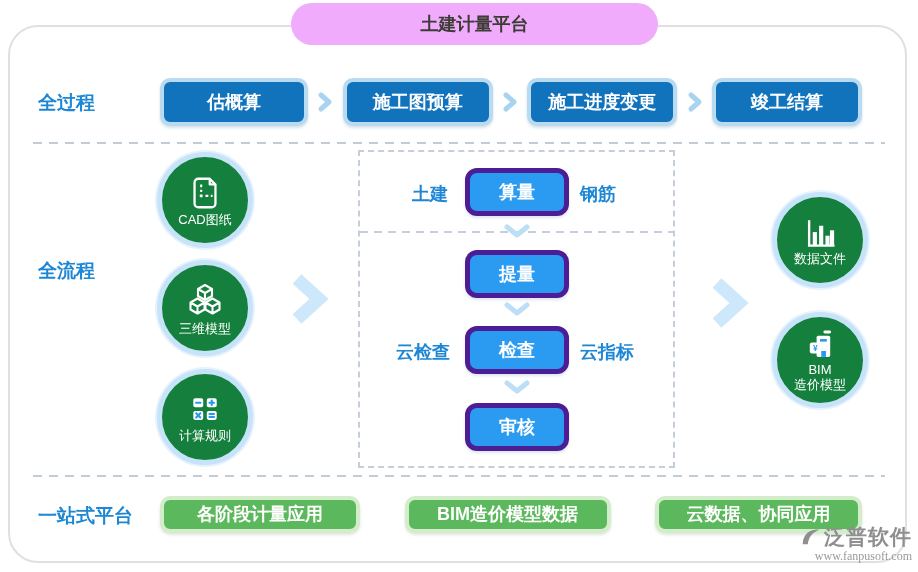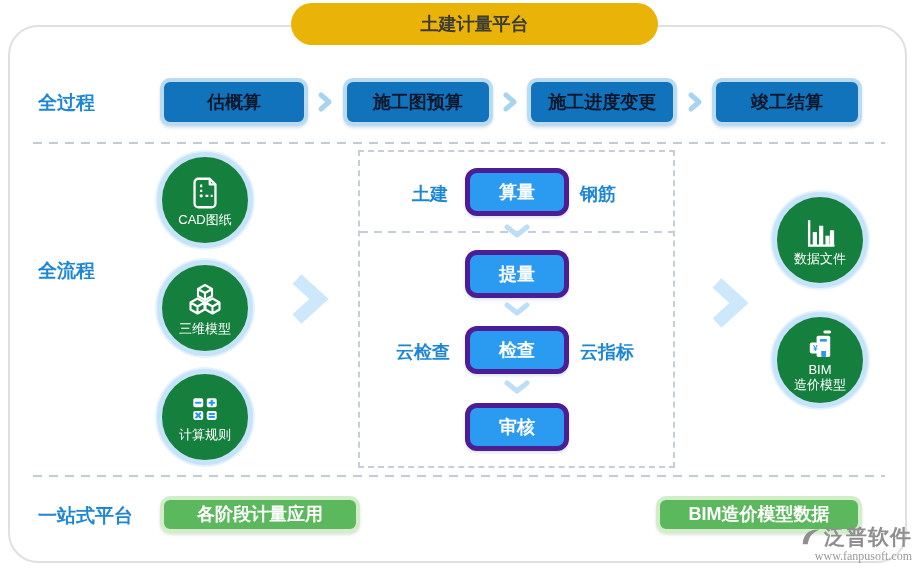--- a/index.html
+++ b/index.html
@@ -3,35 +3,35 @@
 <meta charset="utf-8">
 <style>
   html,body{margin:0;padding:0;background:#fff;}
   body{font-family:"Liberation Sans","DejaVu Sans",sans-serif;}
   .stage{position:relative;width:918px;height:572px;background:#fff;overflow:hidden;}
 
   .container{position:absolute;left:8px;top:25px;width:899px;height:538px;
     border:2px solid #e0e0e0;border-radius:30px;background:#fff;box-sizing:border-box;}
 
   .title-pill{position:absolute;left:291px;top:3px;width:367px;height:42px;
-    background:#eab308;border-radius:21px;display:flex;align-items:center;justify-content:center;
+    background:#f0abfc;border-radius:21px;display:flex;align-items:center;justify-content:center;
     font-size:18px;font-weight:bold;color:#3c3c35;z-index:3;}
 
   .hdash{position:absolute;height:2px;
     background:repeating-linear-gradient(90deg,#c2ccd6 0 9px,transparent 9px 16px);}
   .d1{left:33px;top:142px;width:852px;}
   .d2{left:33px;top:475px;width:852px;}
 
   .row-label{position:absolute;font-size:19px;font-weight:bold;color:#1e87d5;white-space:nowrap;}
 
   .row1{position:absolute;left:160px;top:78px;width:702px;height:48px;
     display:flex;align-items:center;justify-content:space-between;}
   .btn-dark{background:#1273bd;border:4px solid #b9dbf1;border-radius:10px;height:48px;
     box-sizing:border-box;display:flex;align-items:center;justify-content:center;
-    color:#0f172a;font-size:18px;font-weight:bold;box-shadow:0 2px 3px rgba(30,90,140,.18);cursor:default;}
+    color:#ffffff;font-size:18px;font-weight:bold;box-shadow:0 2px 3px rgba(30,90,140,.18);cursor:default;}
   .w148{width:148px}.w150{width:150px}
 
   .circle{position:absolute;width:86px;height:86px;border:5px solid #c6e3f9;border-radius:50%;
     background:#15803d;display:flex;flex-direction:column;align-items:center;justify-content:center;
     color:#fff;gap:1px;box-shadow:0 0 0 2px rgba(200,228,248,.45);}
   .circle .clabel{font-size:13px;line-height:14px;text-align:center;}
 
   .dashed-box{position:absolute;left:358px;top:150px;width:317px;height:318px;
     border:2px dashed #c6cfd9;box-sizing:border-box;}
   .inner-dash{position:absolute;left:360px;top:231px;width:313px;height:2px;
@@ -104,21 +104,21 @@
     <svg width="40" height="40" viewBox="0 0 40 40">
       <g fill="none" stroke="#fff" stroke-width="2.1" stroke-linejoin="round">
         <path d="M20 4 l7 4 v7 l-7 4 l-7 -4 v-7 Z M13 8 l7 4 l7 -4 M20 12 v7"></path>
         <path d="M12.5 17.5 l7 4 v7 l-7 4 l-7 -4 v-7 Z M5.5 21.5 l7 4 l7 -4 M12.5 25.5 v7"></path>
         <path d="M27.5 17.5 l7 4 v7 l-7 4 l-7 -4 v-7 Z M20.5 21.5 l7 4 l7 -4 M27.5 25.5 v7"></path>
       </g>
     </svg>
     <span class="clabel">三维模型</span>
   </div>
 
-  <div class="circle" style="left:157px;top:369px;font-family:Liberation Mono, monospace;">
+  <div class="circle" style="left:157px;top:369px;">
     <svg width="36" height="36" viewBox="0 0 40 40">
       <g fill="#fff">
         <rect x="7" y="7" width="11" height="10" rx="2"></rect>
           <rect x="22" y="7" width="11" height="10" rx="2"></rect>
         <rect x="7" y="21" width="11" height="10" rx="2"></rect>
           <rect x="22" y="21" width="11" height="10" rx="2"></rect>
       </g>
       <g stroke="#2798f0" stroke-width="2.3" stroke-linecap="round">
         <line x1="10" y1="12" x2="15" y2="12"></line>
         <line x1="27.5" y1="9.5" x2="27.5" y2="14.5"></line>
@@ -189,20 +189,21 @@
       <text x="14.5" y="27" text-anchor="middle" font-size="10" font-weight="bold" fill="#2798f0">¥</text>
     </svg>
     <span class="clabel">BIM</span>
     <span class="clabel">造价模型</span>
   </div>
 
   <div class="row-label" style="left:38px;top:503px;">一站式平台</div>
   <div class="row3">
     <div class="btn-green gw1">各阶段计量应用</div>
     <div class="btn-green gw2">BIM造价模型数据</div>
+    <div class="btn-green gw3">云数据、协同应用</div>
   </div>
 
   <div class="watermark">
     <div class="wm-row">
       <svg width="22" height="22" viewBox="0 0 24 24">
         <path d="M3 20 C3 8 12 3 21 4 C12.5 7.5 9.5 12.5 8.5 20 Z" fill="#8f8f8f"></path>
       </svg>
       <span class="wm-brand">泛普软件</span>
     </div>
     <div class="wm-url">www.fanpusoft.com</div>

